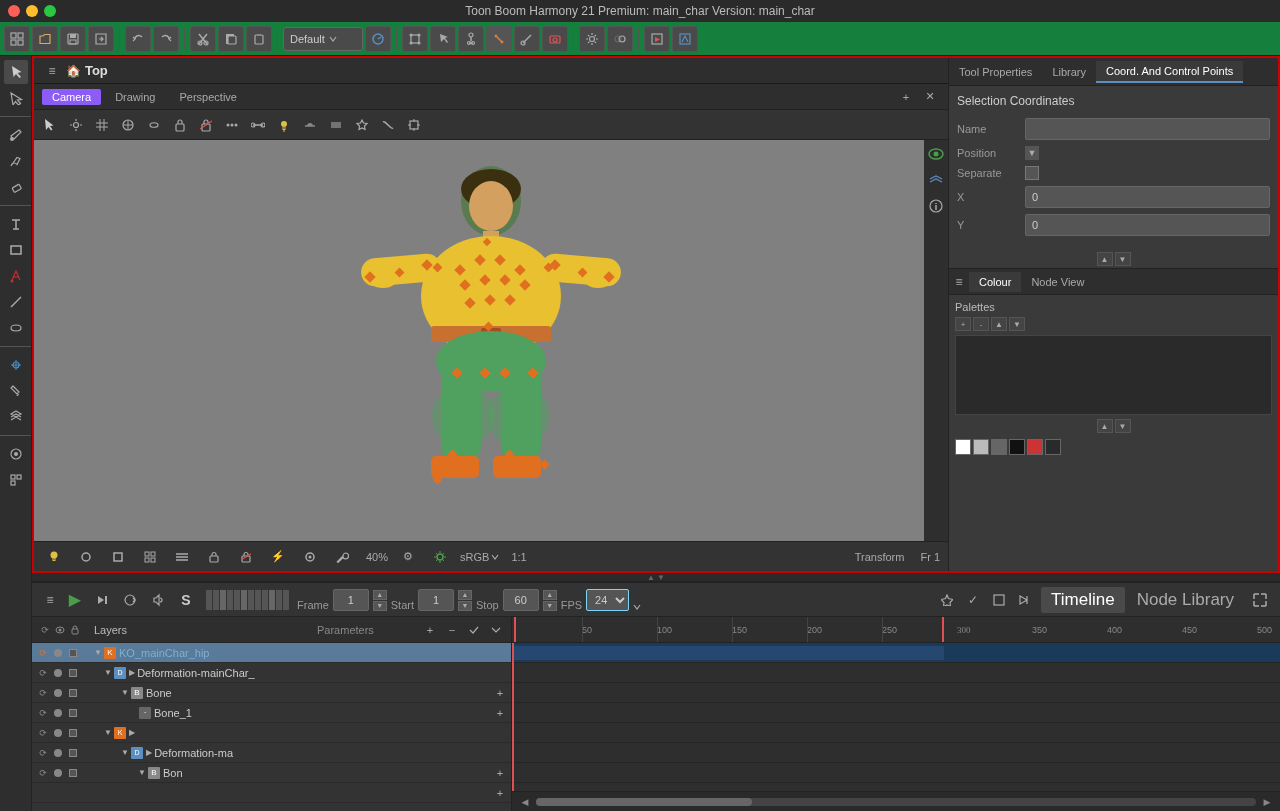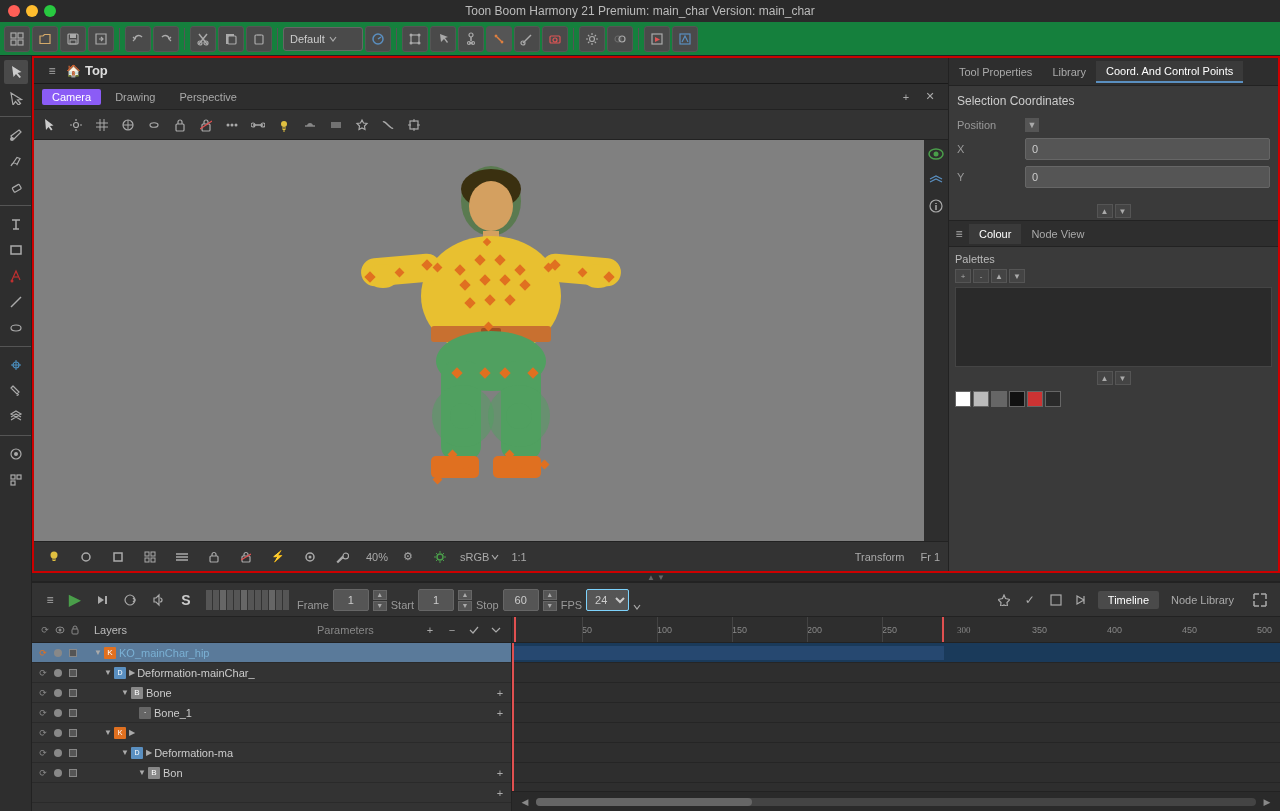--- a/index.html
+++ b/index.html
@@ -382,21 +382,21 @@
       text-align: center;
       border-radius: 2px;
     }
     .tl-tabs {
       display: flex;
       margin-left: auto;
       gap: 2px;
     }
     .tl-tab {
       padding: 3px 10px;
-      font-size: 11px;
+      font-size: 17px;
       color: #aaa;
       cursor: pointer;
       border-radius: 2px;
     }
     .tl-tab.active { color: #fff; background: #4a4a4a; }
     .fps-dropdown {
       height: 22px;
       background: #555;
       border: 1px solid #7dd3fc;
       color: #ccc;
@@ -1145,26 +1145,34 @@
       <div id="right-panel">
         <div id="right-panel-tabs">
           <div class="rp-tab">Tool Properties</div>
           <div class="rp-tab">Library</div>
           <div class="rp-tab active">Coord. And Control Points</div>
         </div>
 
         <div id="coord-panel">
           <div class="coord-title">Selection Coordinates</div>
 
+          <div class="coord-row">
+            <span class="coord-label">Name</span>
+            <div class="coord-value"></div>
+          </div>
 
           <div class="coord-row">
             <span class="coord-label">Position</span>
             <div class="collapse-btn">▼</div>
           </div>
 
+          <div class="coord-row">
+            <span class="coord-label">Separate</span>
+            <div class="coord-checkbox"></div>
+          </div>
 
           <div class="coord-row">
             <span class="coord-label">X</span>
             <div class="coord-value">0</div>
           </div>
 
           <div class="coord-row">
             <span class="coord-label">Y</span>
             <div class="coord-value">0</div>
           </div>

